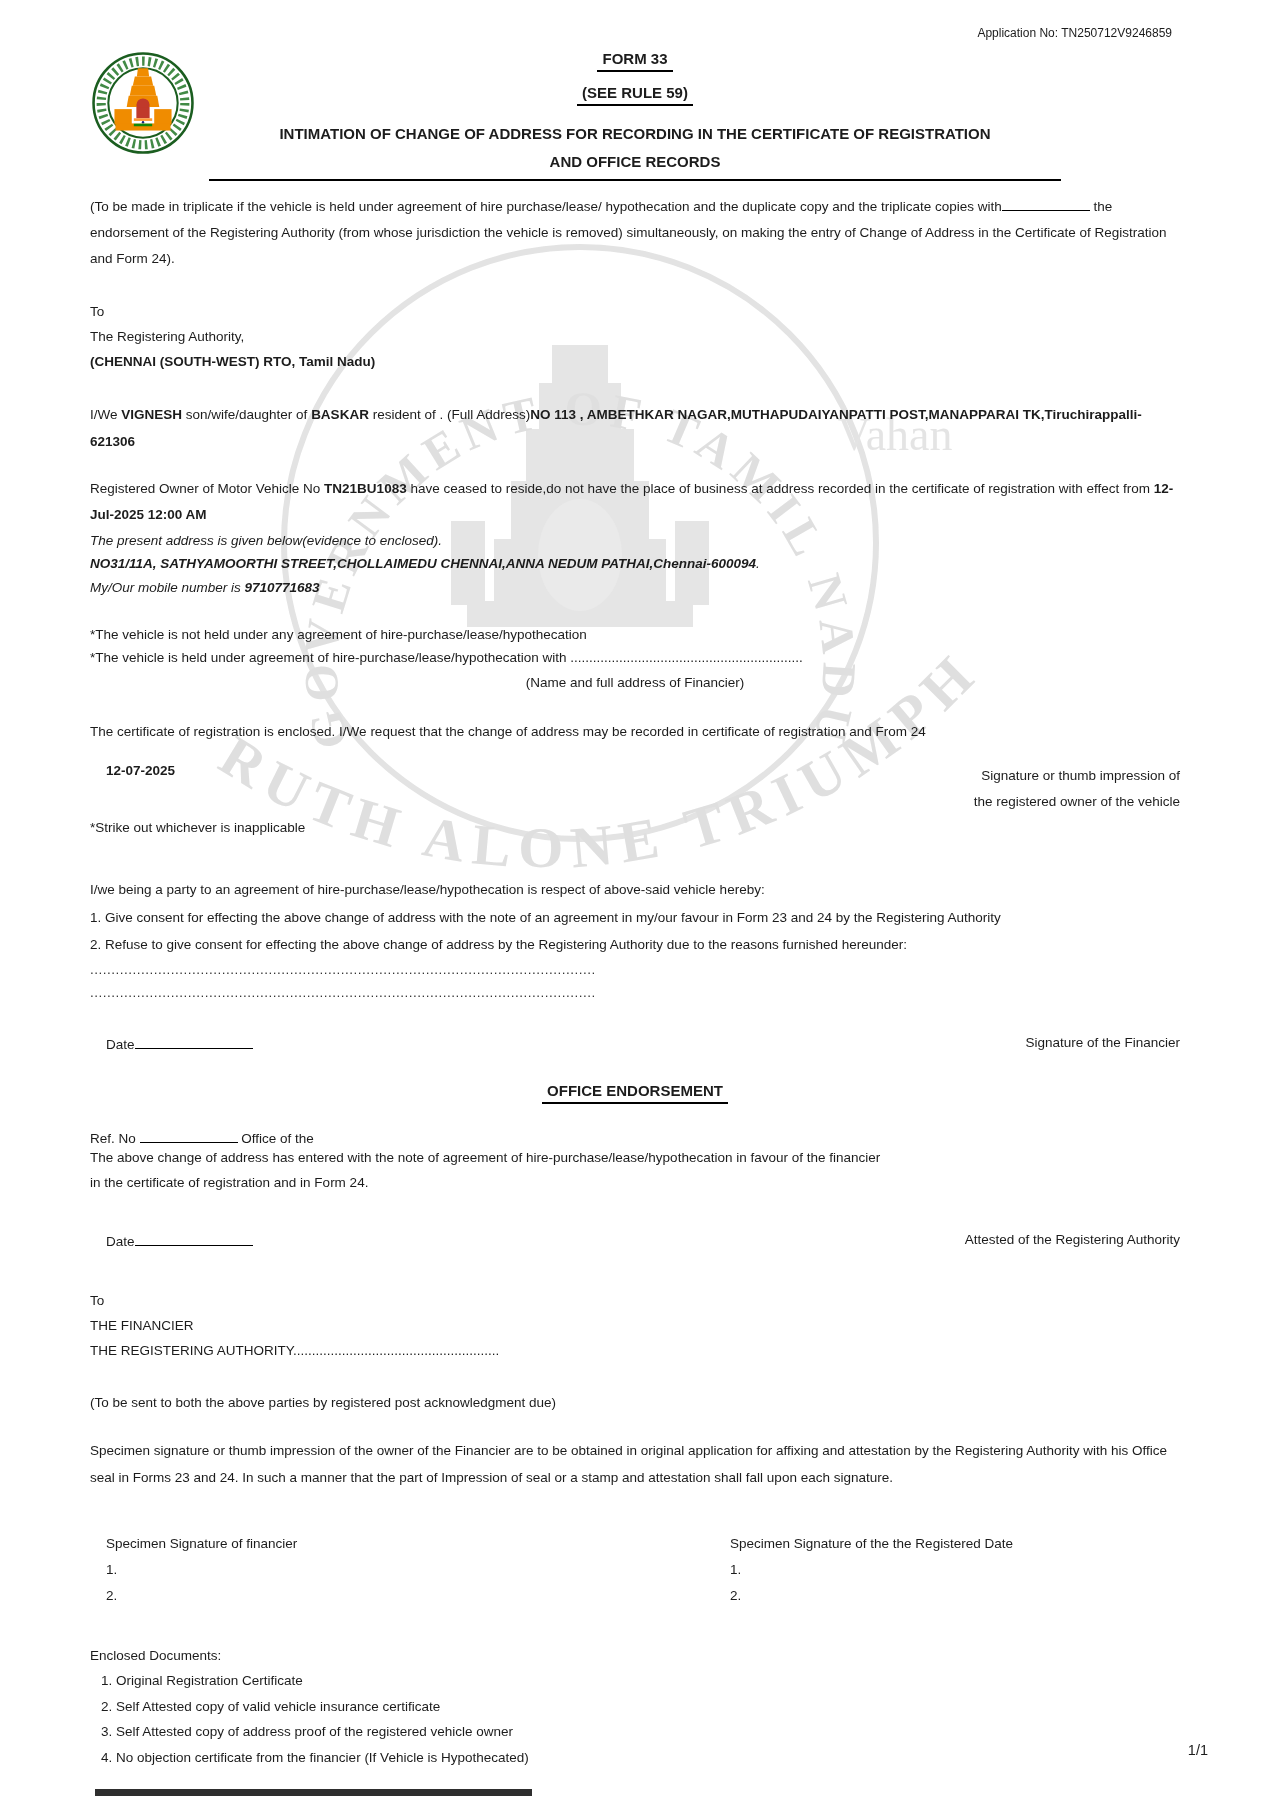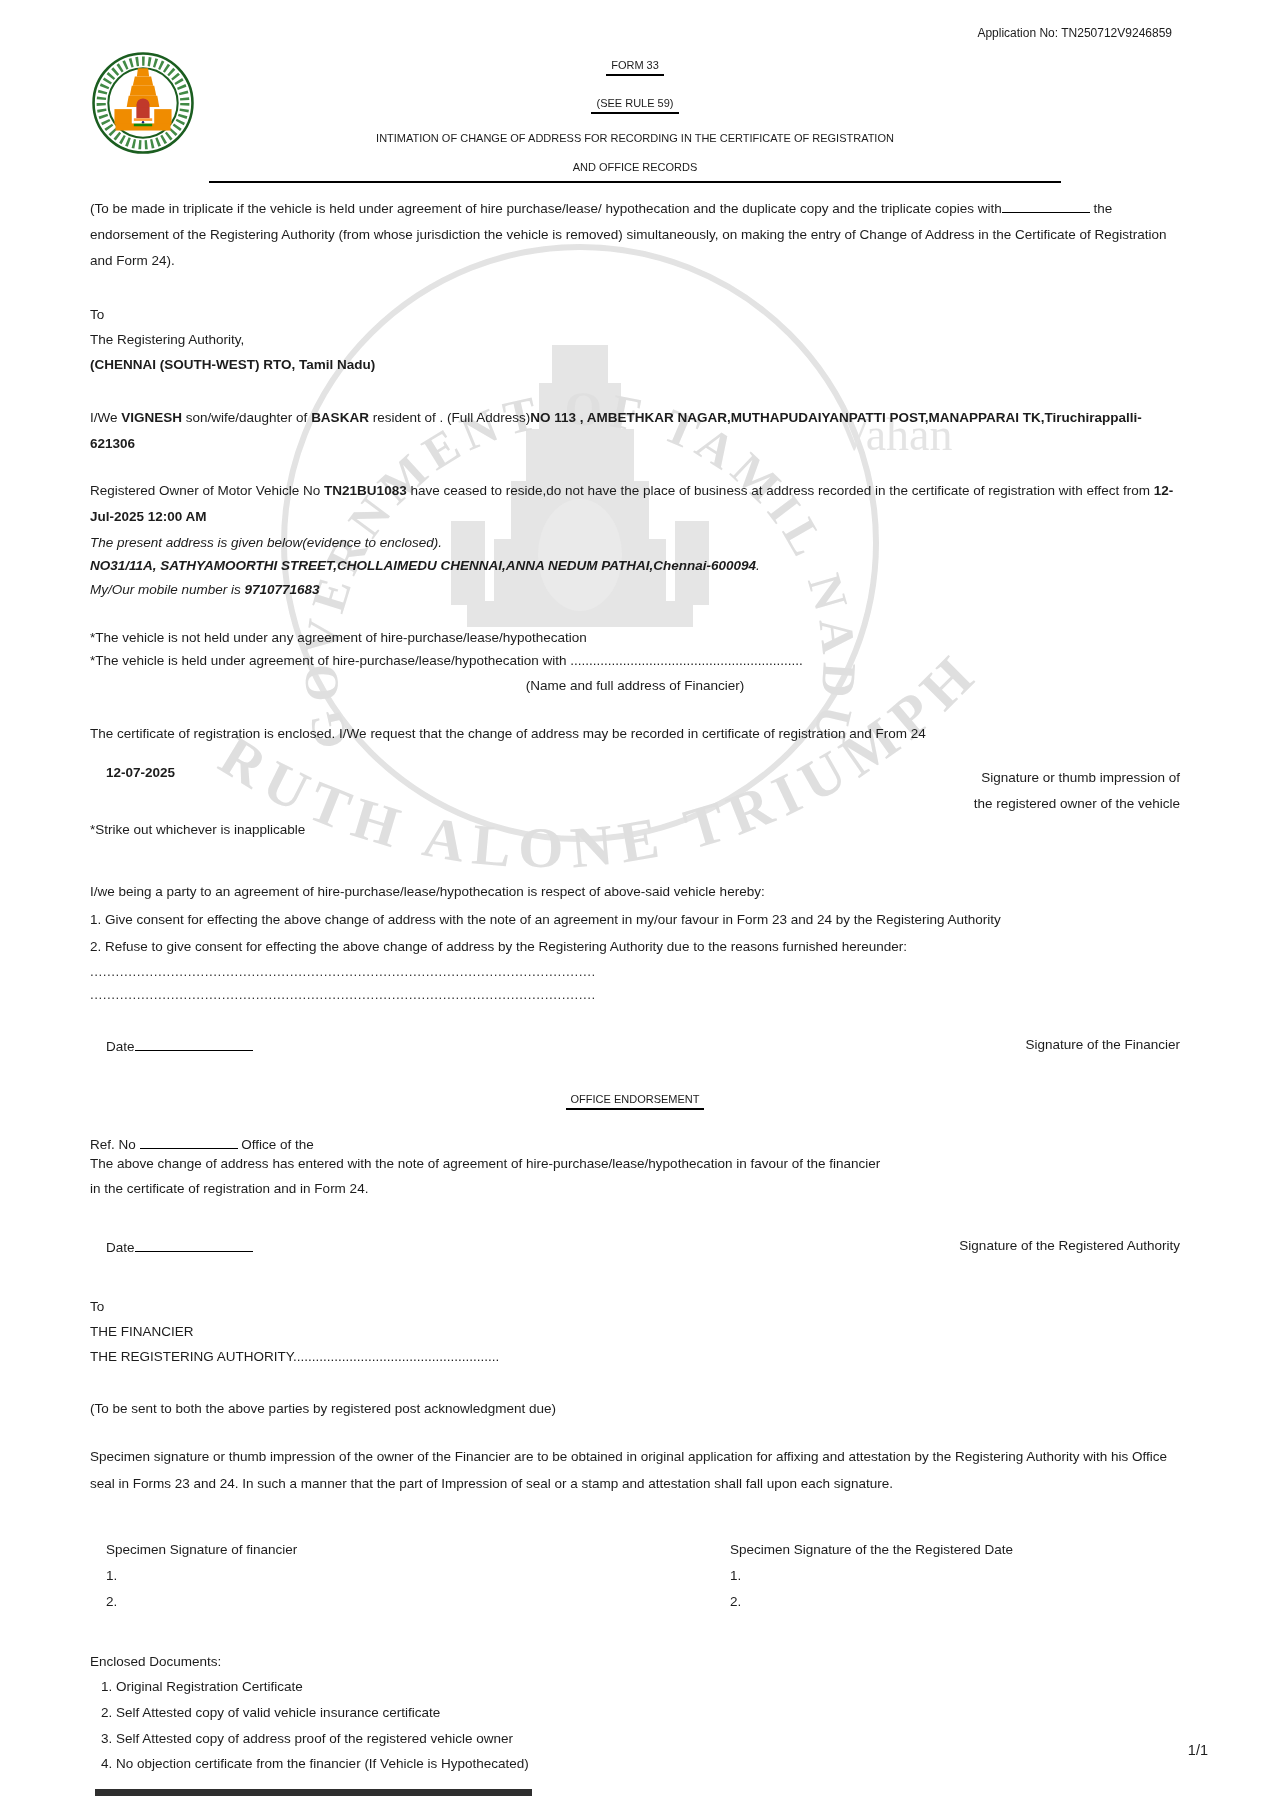--- a/index.html
+++ b/index.html
@@ -18,21 +18,21 @@
   .watermark {
     position: absolute;
     left: 205px; top: 225px;
     z-index: 0;
     pointer-events: none;
   }
   .content { position: relative; z-index: 1; padding: 0 90px; }
   .app-no { text-align: right; padding-top: 26px; padding-right: 8px; font-size: 12px; }
   .emblem { position: absolute; left: 92px; top: 52px; width: 102px; height: 102px; }
   .head-block { text-align: center; }
-  .hline { font-weight: normal; font-size: 11px; margin-top: 9px; }
+  .hline { font-weight: bold; font-size: 15px; }
   .u-inline { display: inline-block; border-bottom: 2.5px solid #000; padding: 0 5px 3px 5px; }
   .form-title { margin-top: 10px; }
   .rule-line { margin-top: 12px; }
   .main-title { margin-top: 14px; line-height: 1.85; }
   .title-rule { width: 852px; margin: 3px auto 0 auto; border-bottom: 2.5px solid #000; }
   .para { line-height: 1.95; }
   .intro-para { margin-top: 13px; }
   .blank { display: inline-block; border-bottom: 1.5px solid #000; vertical-align: baseline; height: 14px; }
   .blank-w90 { width: 88px; }
   .blank-w115 { width: 118px; }
@@ -193,21 +193,21 @@
     <div class="section-head" style="margin-top:30px;"><span class="hline u-inline">OFFICE ENDORSEMENT</span></div>
 
     <div class="office-ref"><span>Ref. No </span><span class="blank blank-w95"></span><span> Office of the</span></div>
     <div class="office-body">
       <div>The above change of address has entered with the note of agreement of hire-purchase/lease/hypothecation in favour of the financier</div>
       <div>in the certificate of registration and in Form 24.</div>
     </div>
 
     <div class="date-sig-row" style="margin-top:36px;">
       <div class="date-plain"><span>Date</span><span class="blank blank-w115"></span></div>
-      <div>Signature of the Registered Authority</div>
+      <div>Attested of the Registering Authority</div>
     </div>
 
     <div class="to-block">
       <div>To</div>
       <div>THE FINANCIER</div>
       <div>THE REGISTERING AUTHORITY.......................................................</div>
     </div>
 
     <div class="post-note">(To be sent to both the above parties by registered post acknowledgment due)</div>
 

